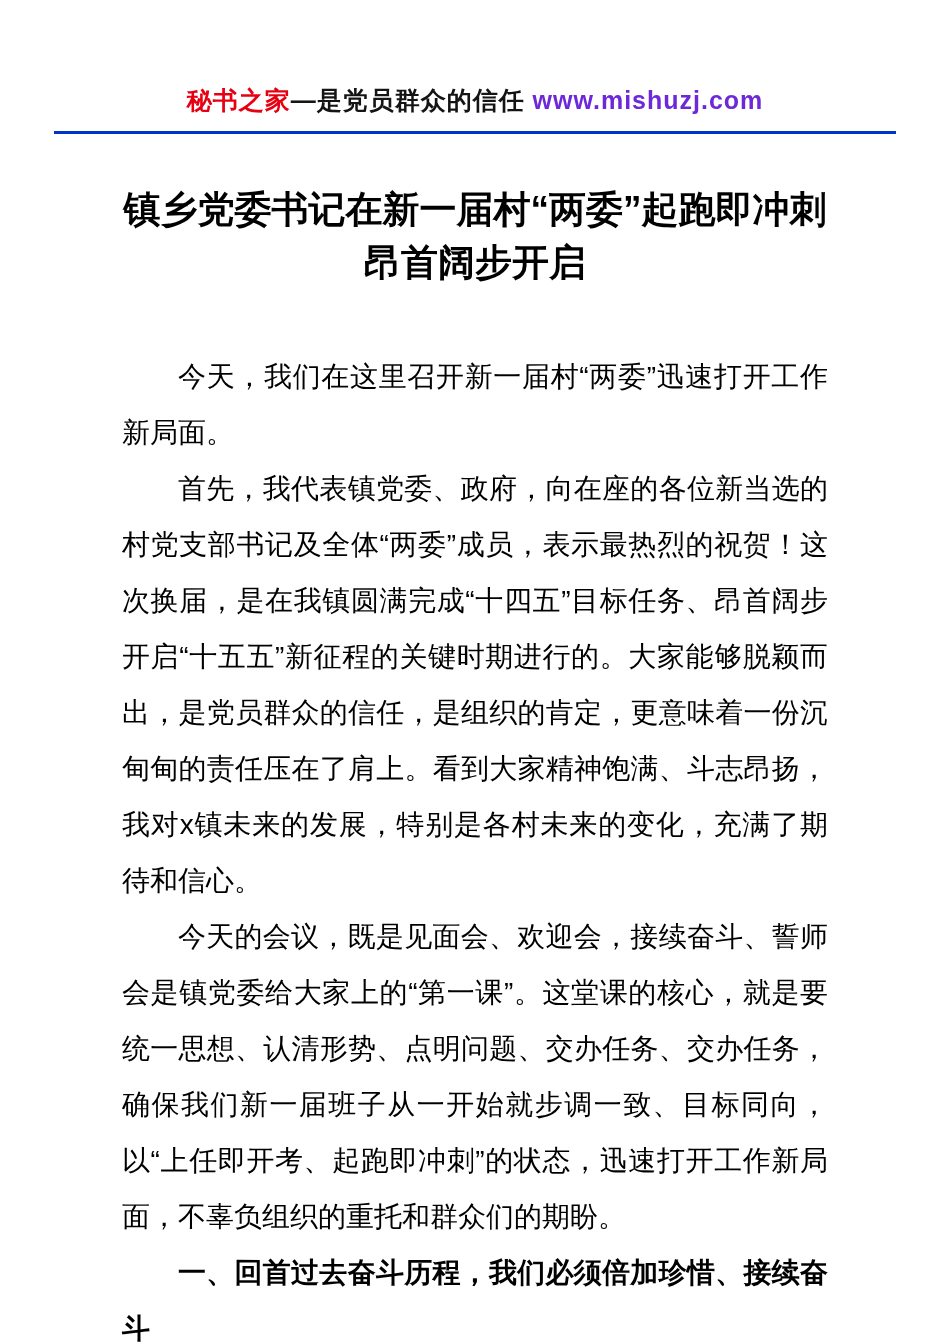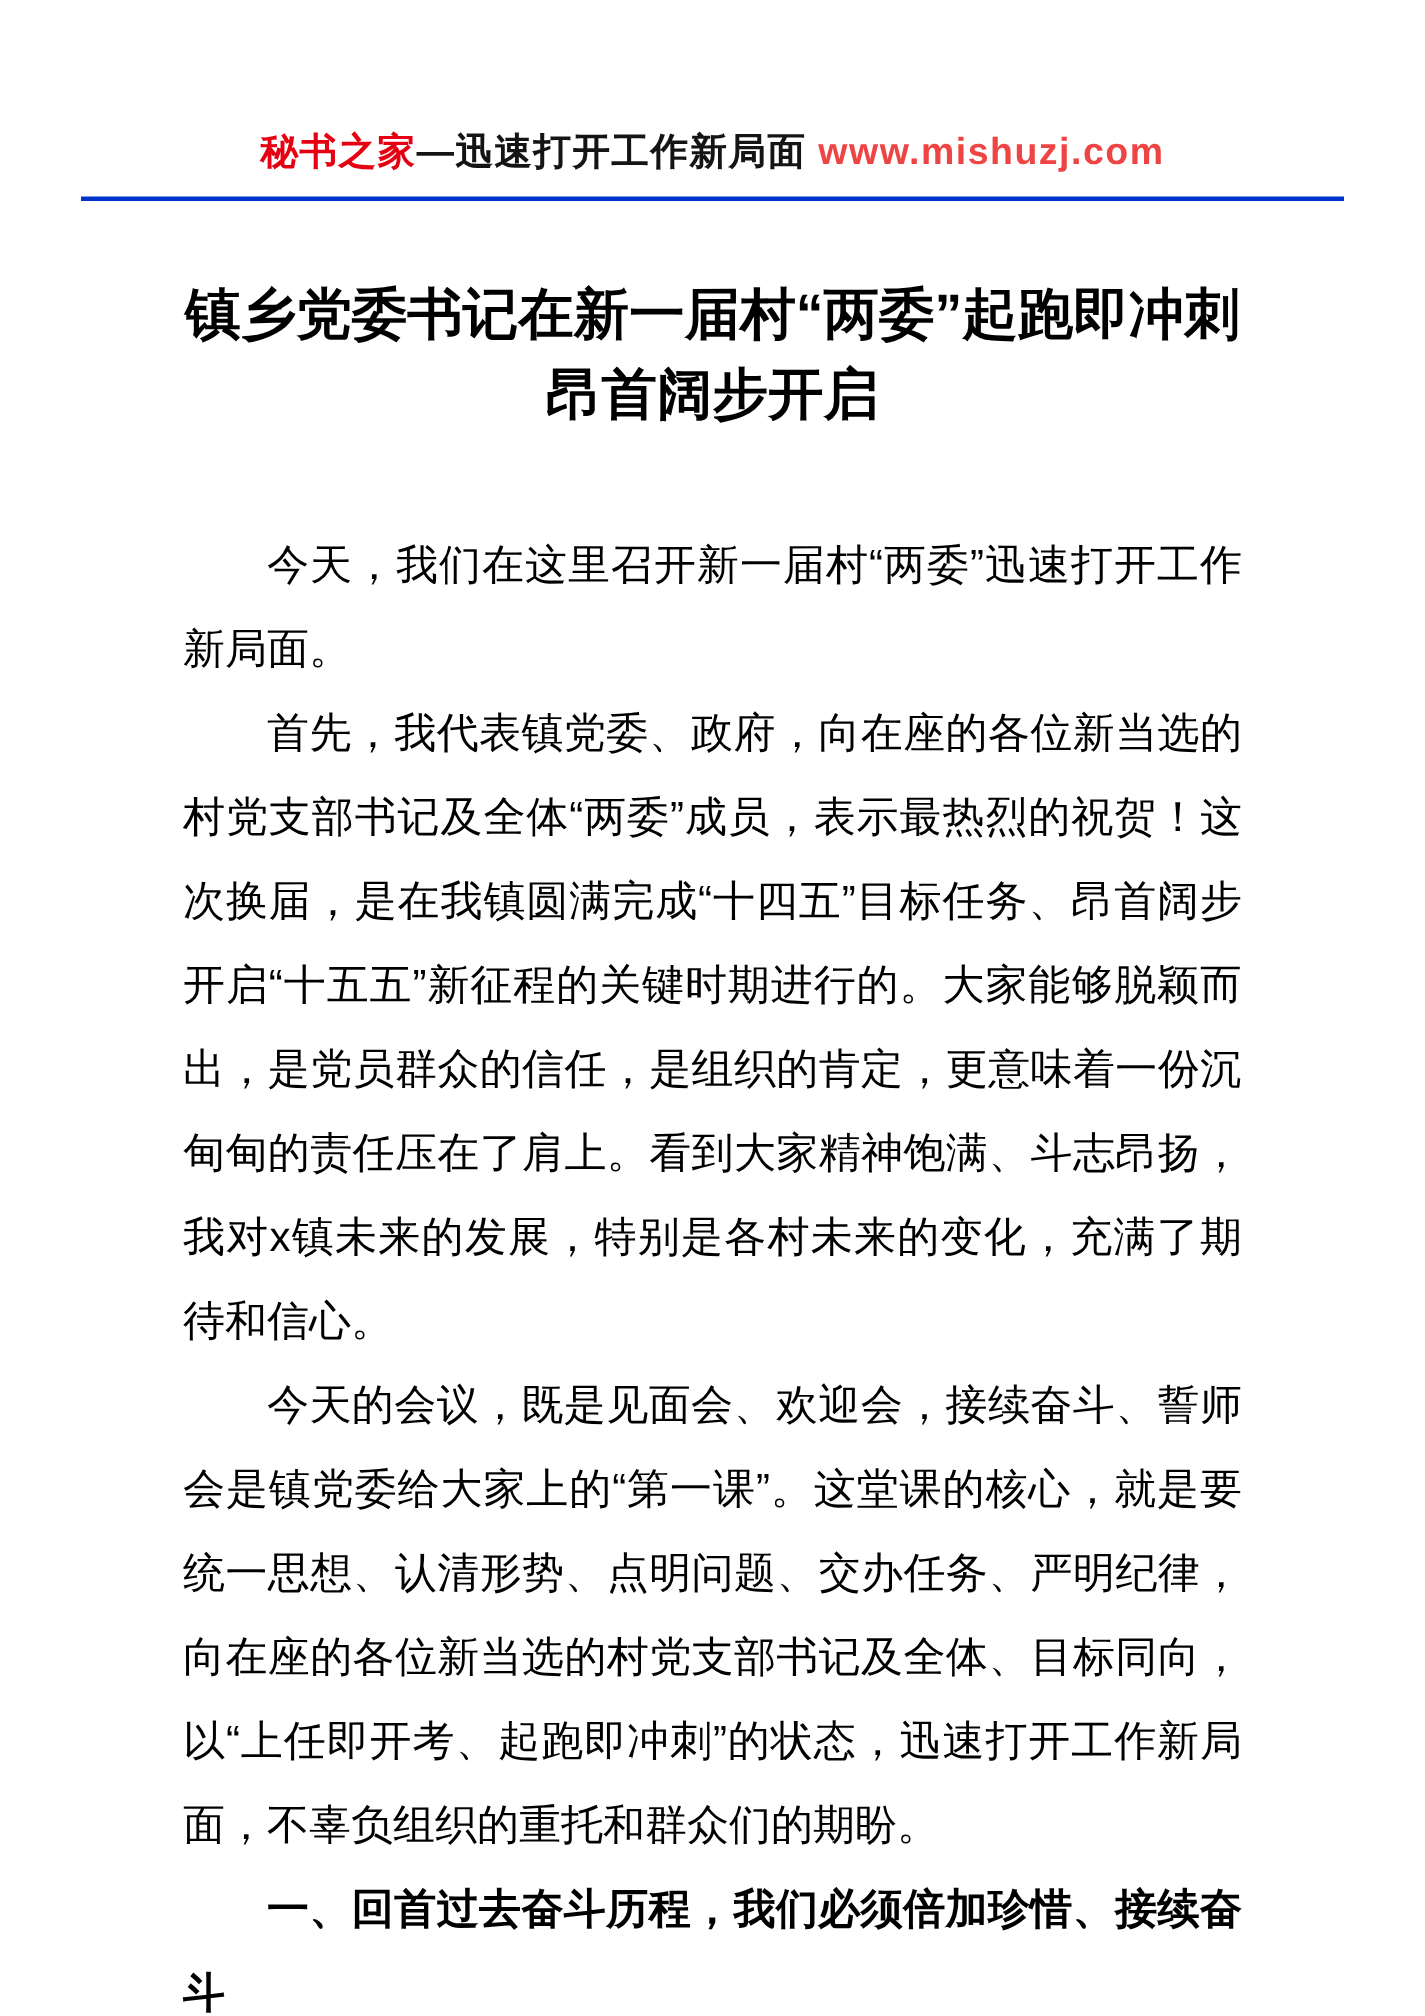--- a/index.html
+++ b/index.html
@@ -18,21 +18,21 @@
   }
   .site-header {
     text-align: center;
     font-size: 25px;
     font-weight: 700;
     letter-spacing: 1px;
     white-space: nowrap;
   }
   .brand  { color: #e60012; margin-top: 43px; }
   .tagline{ color: #141414; }
-  .url    { color: #ef4444; cursor: pointer; }
+  .url    { color: #6d28d9; cursor: pointer; }
   .divider {
     height: 3px;
     background: #0033cc;
     margin: 14px 54px 0 54px;
   }
   .title {
     margin: 50px 100px 0 100px;
     text-align: center;
     font-size: 37px;
     font-weight: 700;
@@ -51,29 +51,29 @@
   .salutation { text-indent: 0; }
   .para { text-indent: 2em; }
   .heading { font-weight: 700; }
   .emph { font-weight: 400; margin-top: 38px; }
 </style>
 </head>
 <body>
 
 <div class="page">
 
-  <header class="site-header"><span class="brand">秘书之家</span><span class="tagline">—迅速打开工作新局面 </span><span class="url">www.mishuzj.com</span></header>
+  <header class="site-header"><span class="brand">秘书之家</span><span class="tagline">—是党员群众的信任 </span><span class="url">www.mishuzj.com</span></header>
 
   <div class="divider"></div>
 
   <h1 class="title">
     <span class="title-line">镇乡党委书记在新一届村“两委”起跑即冲刺</span>
     <span class="title-line">昂首阔步开启</span>
   </h1>
 
   <main class="doc">
     <p class="para">今天，我们在这里召开新一届村“两委”迅速打开工作新局面。</p>
     <p class="para">首先，我代表镇党委、政府，向在座的各位新当选的村党支部书记及全体“两委”成员，表示最热烈的祝贺！这次换届，是在我镇圆满完成“十四五”目标任务、昂首阔步开启“十五五”新征程的关键时期进行的。大家能够脱颖而出，是党员群众的信任，是组织的肯定，更意味着一份沉甸甸的责任压在了肩上。看到大家精神饱满、斗志昂扬，我对x镇未来的发展，特别是各村未来的变化，充满了期待和信心。</p>
-    <p class="para"><span>今天的会议，既是见面会、欢迎会，接续奋斗、誓师会是镇党委给大家上的“</span><strong class="emph">第一课</strong><span>”。这堂课的核心，就是要统一思想、认清形势、点明问题、交办任务、严明纪律，向在座的各位新当选的村党支部书记及全体、目标同向，以“上任即开考、起跑即冲刺”的状态，迅速打开工作新局面，不辜负组织的重托和群众们的期盼。</span></p>
+    <p class="para"><span>今天的会议，既是见面会、欢迎会，接续奋斗、誓师会是镇党委给大家上的“</span><strong class="emph">第一课</strong><span>”。这堂课的核心，就是要统一思想、认清形势、点明问题、交办任务、交办任务，确保我们新一届班子从一开始就步调一致、目标同向，以“上任即开考、起跑即冲刺”的状态，迅速打开工作新局面，不辜负组织的重托和群众们的期盼。</span></p>
     <p class="para heading">一、回首过去奋斗历程，我们必须倍加珍惜、接续奋斗</p>
   </main>
 
 </div>
 
 </body></html>

